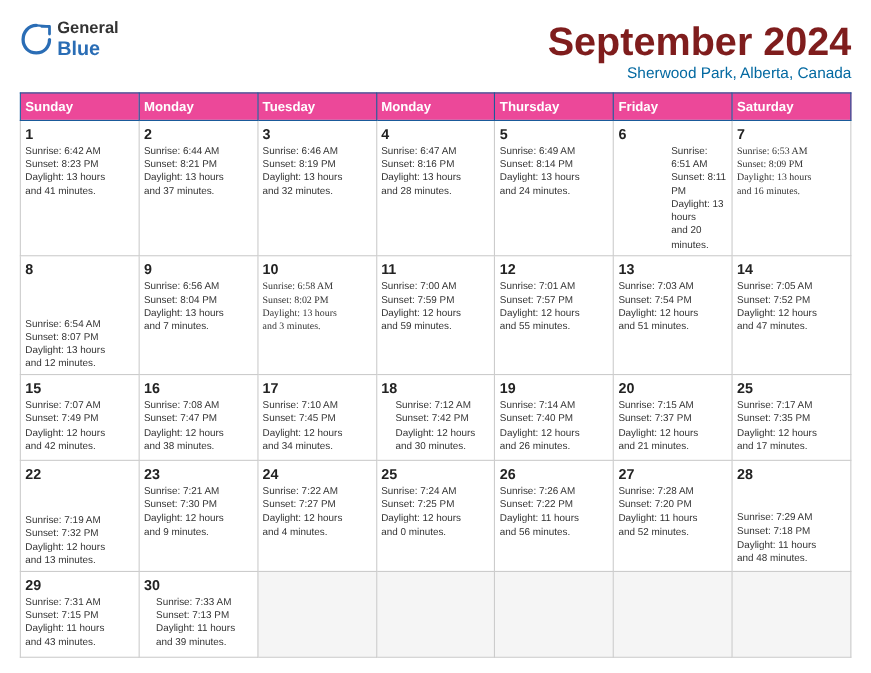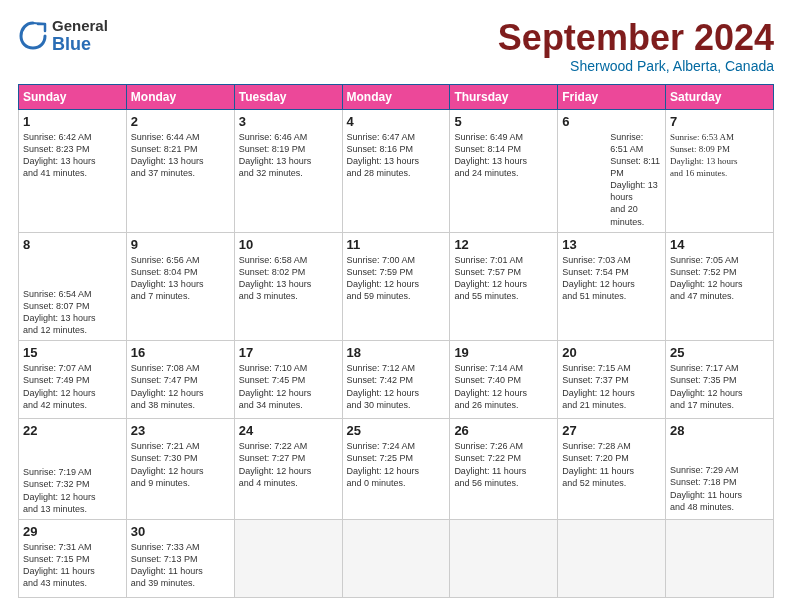--- a/index.html
+++ b/index.html
@@ -194,21 +194,21 @@
           </td>
           <td>
             <span class="day-num">9</span>
             <div class="day-info" style="white-space: pre-line;">Sunrise: 6:56 AM
 Sunset: 8:04 PM
 Daylight: 13 hours
 and 7 minutes.</div>
           </td>
           <td>
             <span class="day-num">10</span>
-            <div class="day-info" style="white-space: pre-line;">Sunrise: 6:58 AM
+            <div class="day-info" style="white-space: pre-line; font-family: Liberation Serif, serif;">Sunrise: 6:58 AM
 Sunset: 8:02 PM
 Daylight: 13 hours
 and 3 minutes.</div>
           </td>
           <td>
             <span class="day-num">11</span>
             <div class="day-info" style="white-space: pre-line;">Sunrise: 7:00 AM
 Sunset: 7:59 PM
 Daylight: 12 hours
 and 59 minutes.</div>
@@ -252,21 +252,21 @@
           </td>
           <td>
             <span class="day-num">17</span>
             <div class="day-info" style="white-space: pre-line;">Sunrise: 7:10 AM
 Sunset: 7:45 PM
 Daylight: 12 hours
 and 34 minutes.</div>
           </td>
           <td>
             <span class="day-num">18</span>
-            <div class="day-info" style="white-space: pre-line;">Sunrise: 7:12 AM
+            <div class="day-info" style="white-space: pre-line; margin-left: 13px;">Sunrise: 7:12 AM
 Sunset: 7:42 PM
 Daylight: 12 hours
 and 30 minutes.</div>
           </td>
           <td>
             <span class="day-num">19</span>
             <div class="day-info" style="white-space: pre-line;">Sunrise: 7:14 AM
 Sunset: 7:40 PM
 Daylight: 12 hours
 and 26 minutes.</div>
@@ -340,21 +340,21 @@
         <tr>
           <td>
             <span class="day-num">29</span>
             <div class="day-info" style="white-space: pre-line;">Sunrise: 7:31 AM
 Sunset: 7:15 PM
 Daylight: 11 hours
 and 43 minutes.</div>
           </td>
           <td>
             <span class="day-num">30</span>
-            <div class="day-info" style="white-space: pre-line;">Sunrise: 7:33 AM
+            <div class="day-info" style="white-space: pre-line; margin-left: 11px;">Sunrise: 7:33 AM
 Sunset: 7:13 PM
 Daylight: 11 hours
 and 39 minutes.</div>
           </td>
           <td class="empty"></td>
           <td class="empty"></td>
           <td class="empty"></td>
           <td class="empty"></td>
           <td class="empty"></td>
         </tr>

